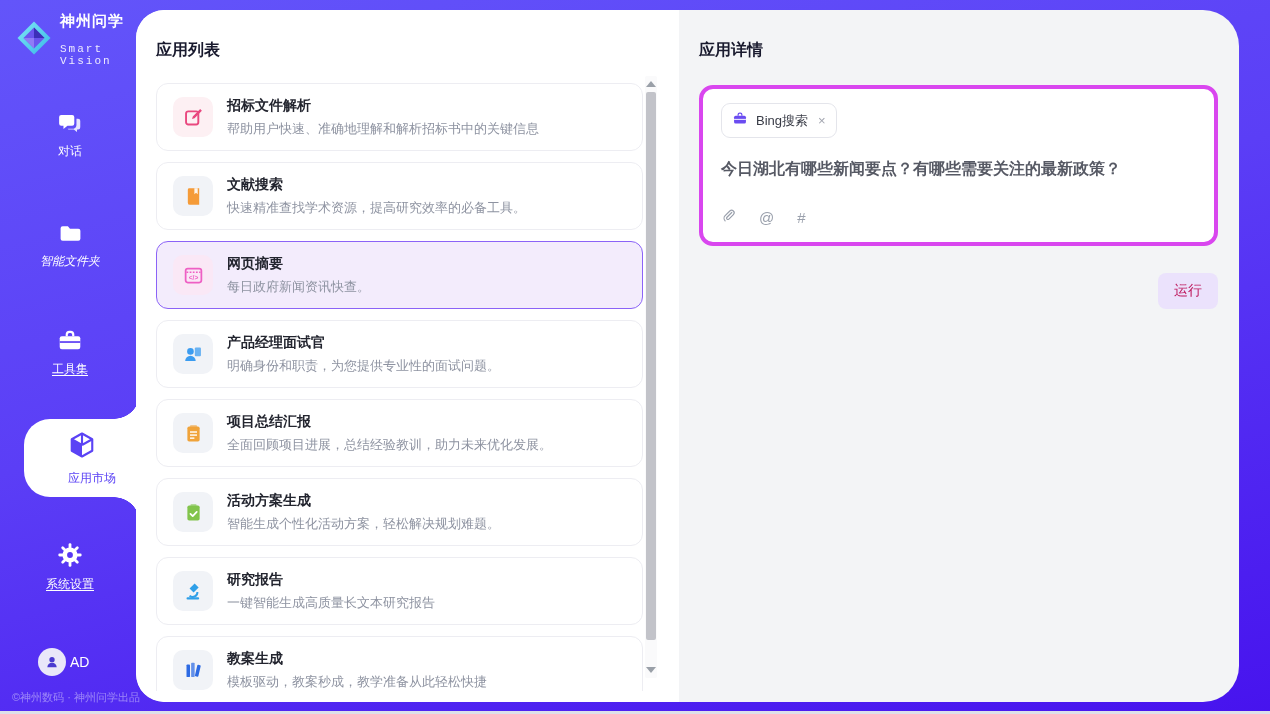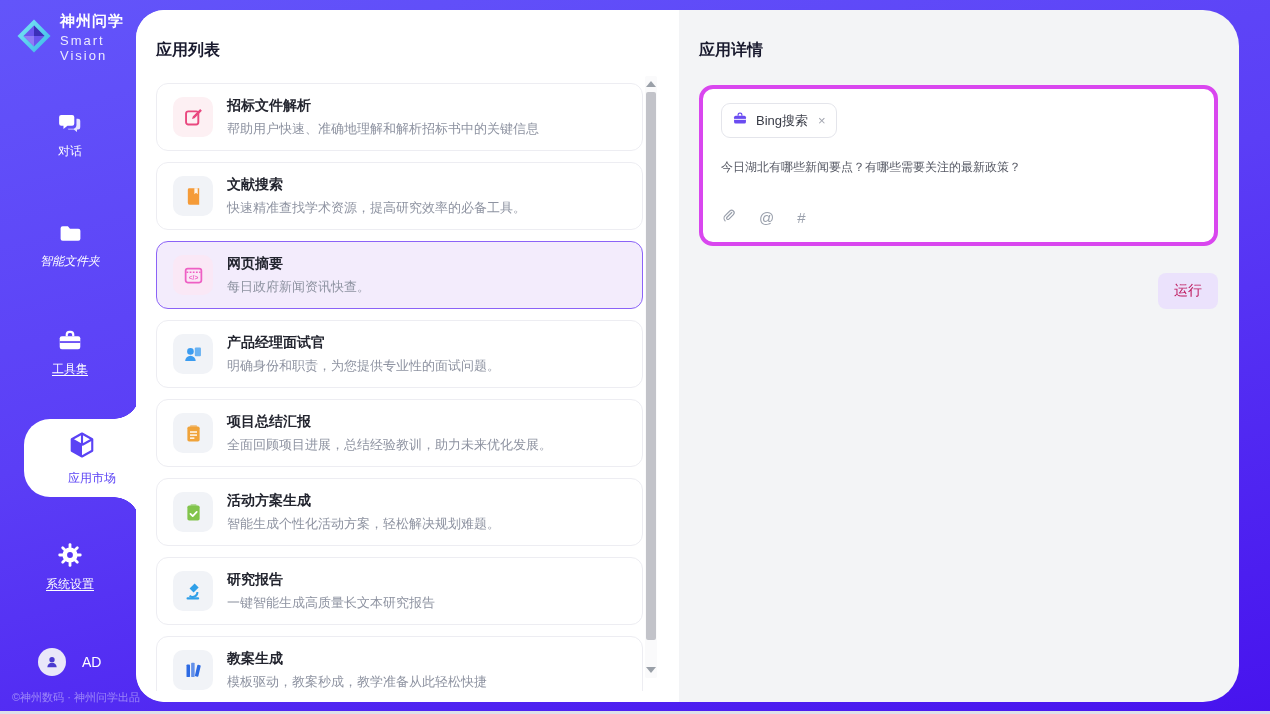--- a/index.html
+++ b/index.html
@@ -9,21 +9,21 @@
     background:linear-gradient(165deg,#6355fa 0%,#5b3ef6 45%,#4713ee 100%);
     position:relative;
   }
   
   .bottom-strip { position:absolute; left:0; right:0; bottom:0; height:3px; background:#dde0e9; }
 
   
   .sidebar { position:absolute; left:0; top:0; width:140px; height:711px; color:#fff; }
   .logo { position:absolute; top:12px; left:16px; display:flex; align-items:center; gap:8px; }
   .logo-text .cn { font-size:15px; font-weight:bold; letter-spacing:1px; }
-  .logo-text .en { font-size:13px; letter-spacing:2px; color:rgba(255,255,255,.88); margin-top:2px; }
+  .logo-text .en { font-size:11px; letter-spacing:2px; color:rgba(255,255,255,.88); margin-top:12px;font-family:Liberation Mono, monospace; }
   .nav-item { position:absolute; left:0; width:140px; display:flex; flex-direction:column; align-items:center; gap:7px; cursor:pointer; }
   .nav-item .lbl { font-size:12px; }
   .nav-item .lbl.underline { text-decoration:underline; text-underline-offset:2px; }
   .nav-item svg { display:block; }
   .nav-chat   { top:110px; }
   .nav-folder { top:221px;font-style:italic; }
   .nav-tools  { top:328px; }
   .nav-gear   { top:541px; }
   
   .nav-active {
@@ -34,21 +34,21 @@
   }
   .nav-active .lbl { font-size:12px;margin-left:20px; }
   .nav-active::before {
     content:""; position:absolute; right:0; top:-26px; width:26px; height:26px;
     background:radial-gradient(circle at 0 0, rgba(0,0,0,0) 25.5px, #fff 26px);
   }
   .nav-active::after {
     content:""; position:absolute; right:0; bottom:-26px; width:26px; height:26px;
     background:radial-gradient(circle at 0 100%, rgba(0,0,0,0) 25.5px, #fff 26px);
   }
-  .user-row { position:absolute; top:648px; left:38px; display:flex; align-items:center; gap:16px; cursor:pointer; }
+  .user-row { position:absolute; top:648px; left:38px; display:flex; align-items:center; gap:4px; cursor:pointer; }
   .avatar { width:28px; height:28px; border-radius:50%; background:#e9e7f9; display:flex; align-items:center; justify-content:center; }
   .user-name { font-size:14px; color:#fff; }
   .side-footer { position:absolute; bottom:6px; left:12px; font-size:11px; color:rgba(255,255,255,.42); white-space:nowrap; }
 
   
   .main {
     position:absolute; left:136px; top:10px; width:1103px; height:692px;
     background:#f3f4f6; border-radius:28px 36px 36px 28px;
     display:flex; overflow:hidden;
   }
@@ -81,21 +81,21 @@
   .detail-card {
     margin-top:24px; background:#fff; border:4px solid #d946ef; border-radius:14px;
     height:161px; padding:14px 18px 12px; display:flex; flex-direction:column;
   }
   .tool-tag {
     display:inline-flex; align-items:center; gap:8px; width:fit-content;
     border:1px solid #e4e5eb; border-radius:9px; background:#fff; padding:7px 10px; cursor:pointer;
   }
   .tool-tag .tag-label { font-size:13px; color:#383b46; }
   .tool-tag .tag-close { font-size:13px; color:#a2a5af; margin-left:2px; cursor:pointer; }
-  .query-text { margin-top:21px; font-size:12px; color:#565964; }
+  .query-text { margin-top:21px; font-size:16px; color:#565964;font-weight:bold; }
   .input-toolbar { margin-top:auto; display:flex; align-items:center; gap:23px; color:#9aa0ac; padding-bottom:2px; }
   .input-toolbar .glyph { font-size:15px; cursor:pointer; }
   .run-row { display:flex; justify-content:flex-end; margin-top:27px; }
   .run-btn {
     background:#ebe2fc; color:#be185d; border:none; border-radius:8px;
     font-size:14px; font-family:inherit; padding:9px 16px; cursor:pointer;
   }
 </style>
 </head>
 <body>

